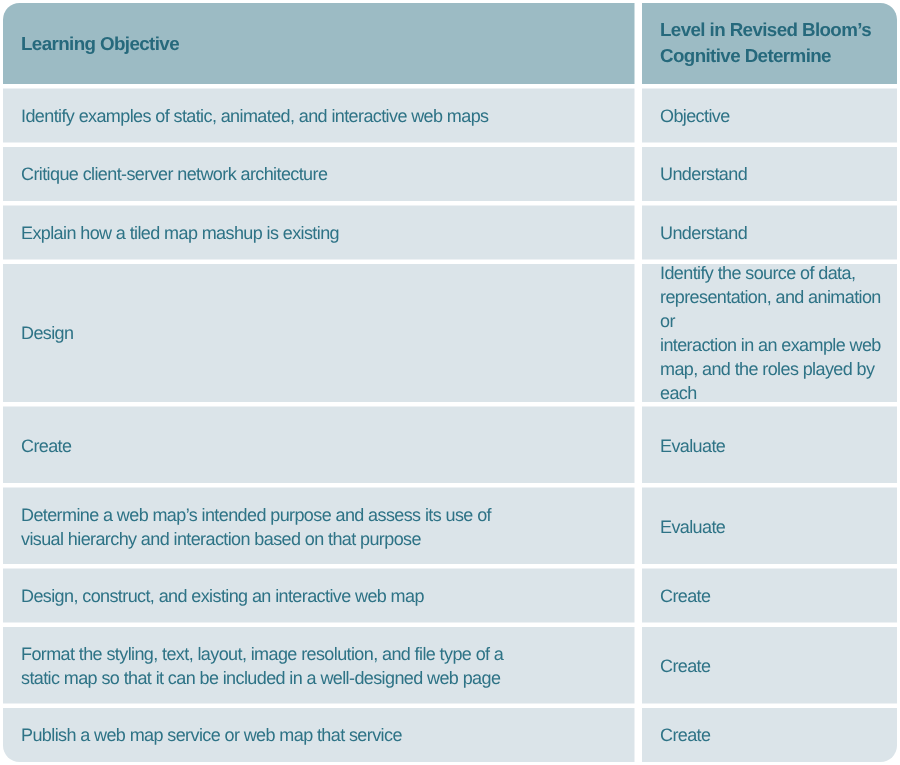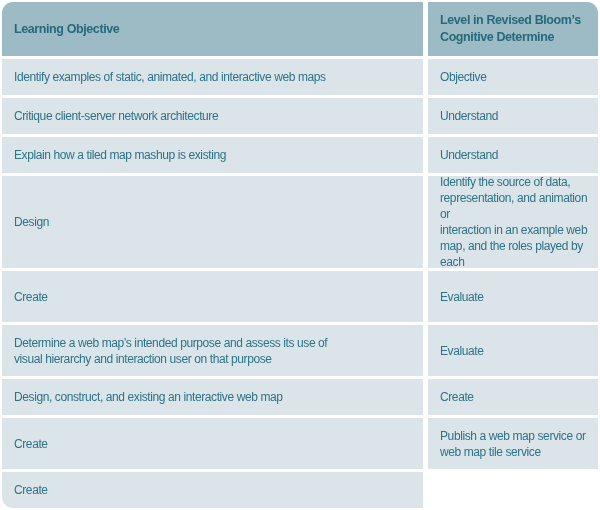--- a/index.html
+++ b/index.html
@@ -91,37 +91,41 @@
   <div class="cell h2">
     <span>Create</span>
   </div>
 
   <div class="cell h2">
     <span>Evaluate</span>
   </div>
 
   <div class="cell h2">
     <span>Determine a web map’s intended purpose and assess its use of
-visual hierarchy and interaction user on that purpose</span>
+visual hierarchy and interaction based on that purpose</span>
   </div>
   <div class="cell h2">
     <span>Evaluate</span>
   </div>
 
   <div class="cell h1">
     <span>Design, construct, and existing an interactive web map</span>
   </div>
   <div class="cell h1">
     <span>Create</span>
   </div>
 
   <div class="cell h2">
+    <span>Format the styling, text, layout, image resolution, and file type of a
+static map so that it can be included in a well-designed web page</span>
+  </div>
+  <div class="cell h2">
     <span>Create</span>
   </div>
 
   <div class="cell h1">
-    <span>Publish a web map service or web map tile service</span>
+    <span>Publish a web map service or web map that service</span>
   </div>
   <div class="cell h1">
     <span>Create</span>
   </div>
 
 </div>
 
 </body></html>

